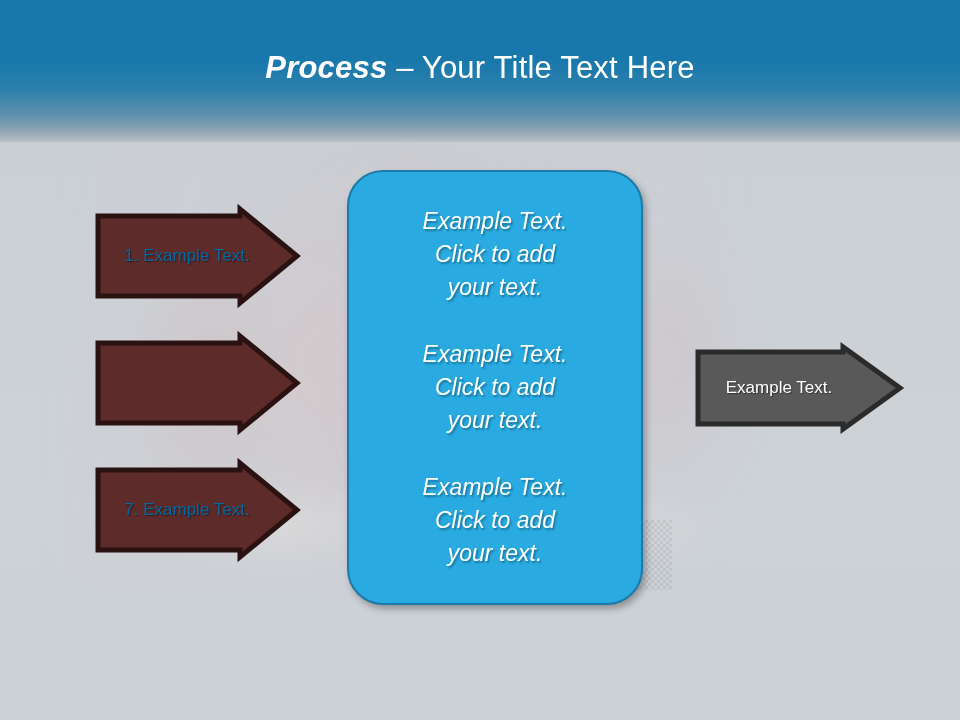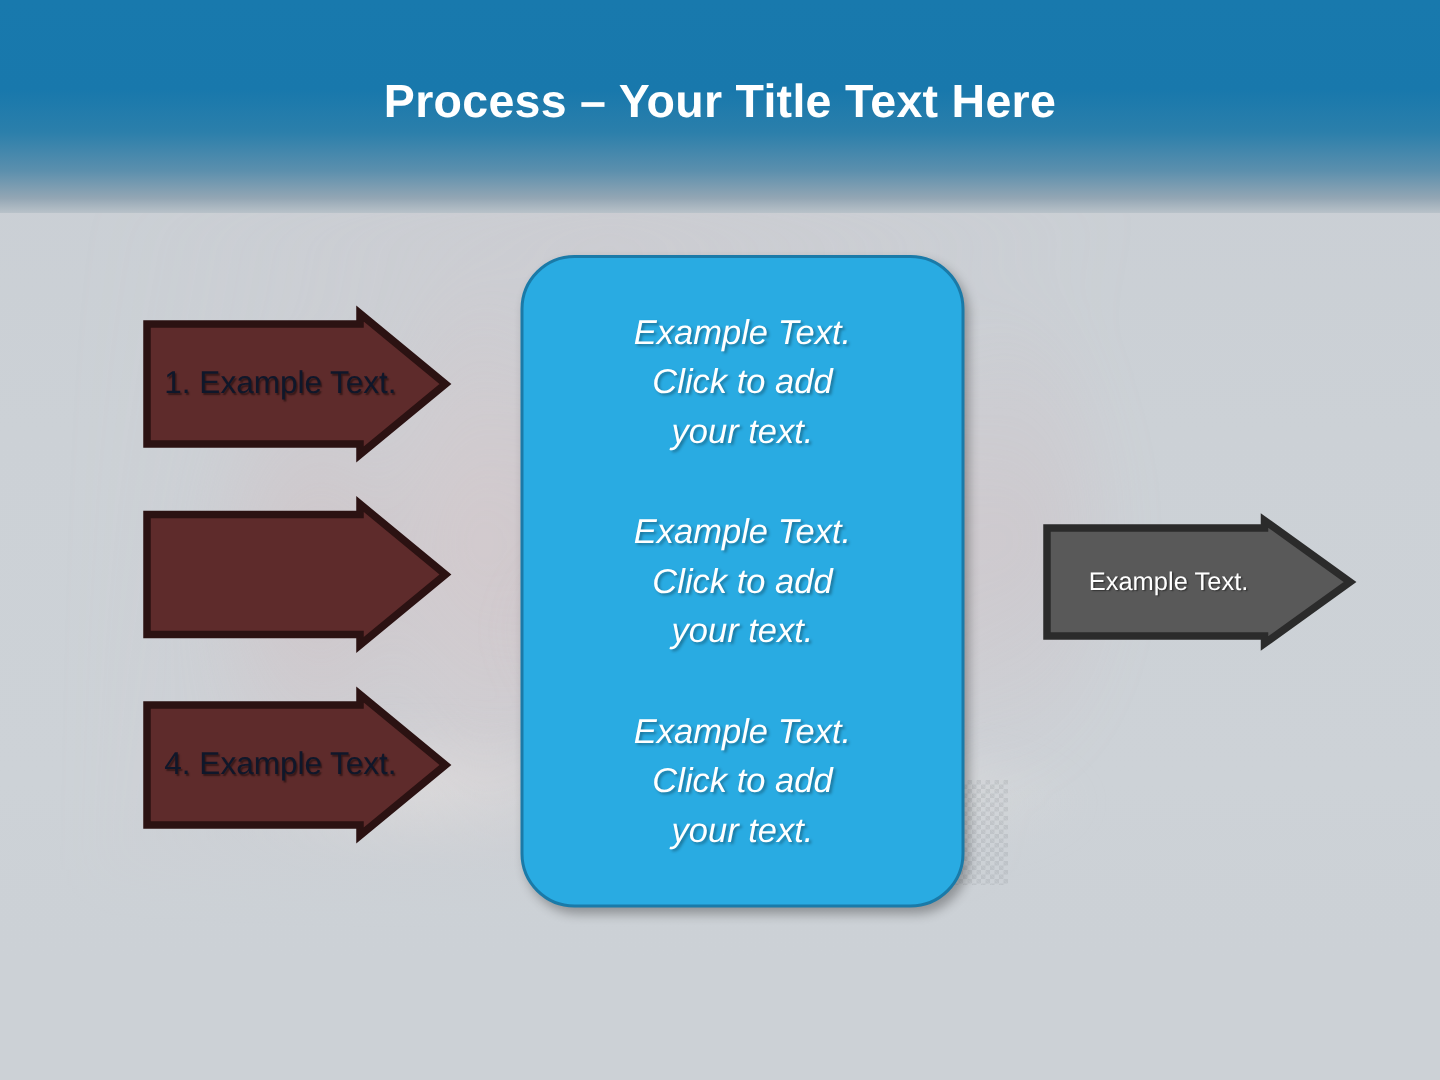--- a/index.html
+++ b/index.html
@@ -94,41 +94,41 @@
     left: 0;
     top: 48px;
     width: 960px;
     text-align: center;
     color: #ffffff;
     font-size: 31px;
     line-height: 40px;
     letter-spacing: 0.2px;
     white-space: nowrap;
   }
-  .title-strong { font-weight: bold; }
-  .title-rest   { font-weight: bold; }
+  .title-strong { font-weight: bold; font-style: italic; }
+  .title-rest   { font-weight: normal; }
 
   
   .red-arrow {
     position: absolute;
     width: 205px;
     height: 100px;
   }
   .red-arrow svg { display: block; overflow: visible; }
   .red-arrow .arrow-label {
     position: absolute;
     left: 12px;
     top: 0;
     width: 160px;
     height: 100px;
     display: flex;
     align-items: center;
     justify-content: center;
-    color: #0f172a;
-    font-size: 21px;
+    color: #0369a1;
+    font-size: 17px;
     line-height: 22px;
     text-shadow: 1px 1px 1px rgba(0,0,0,0.45);
     pointer-events: none;
     white-space: nowrap;
   }
 
   
   .blue-box {
     position: absolute;
     left: 347px;
@@ -211,21 +211,21 @@
   <div class="red-arrow" style="left:95px; top:333px;">
     <svg width="205" height="100" viewBox="0 0 205 100">
       <polygon points="3,10 145,10 145,3 202,50 145,97 145,90 3,90" fill="#5E2B2B" stroke="#2b1212" stroke-width="5" stroke-linejoin="miter"></polygon>
     </svg>
   </div>
 
   <div class="red-arrow" style="left:95px; top:460px;">
     <svg width="205" height="100" viewBox="0 0 205 100">
       <polygon points="3,10 145,10 145,3 202,50 145,97 145,90 3,90" fill="#5E2B2B" stroke="#2b1212" stroke-width="5" stroke-linejoin="miter"></polygon>
     </svg>
-    <div class="arrow-label">4. Example Text.</div>
+    <div class="arrow-label">7. Example Text.</div>
   </div>
 
   <div class="blue-box">
     <p class="blue-block">
       <span>Example Text.</span><br>
       <span>Click  to add</span><br>
       <span>your text.</span>
     </p>
     <p class="blue-block">
       <span>Example Text.</span><br>

